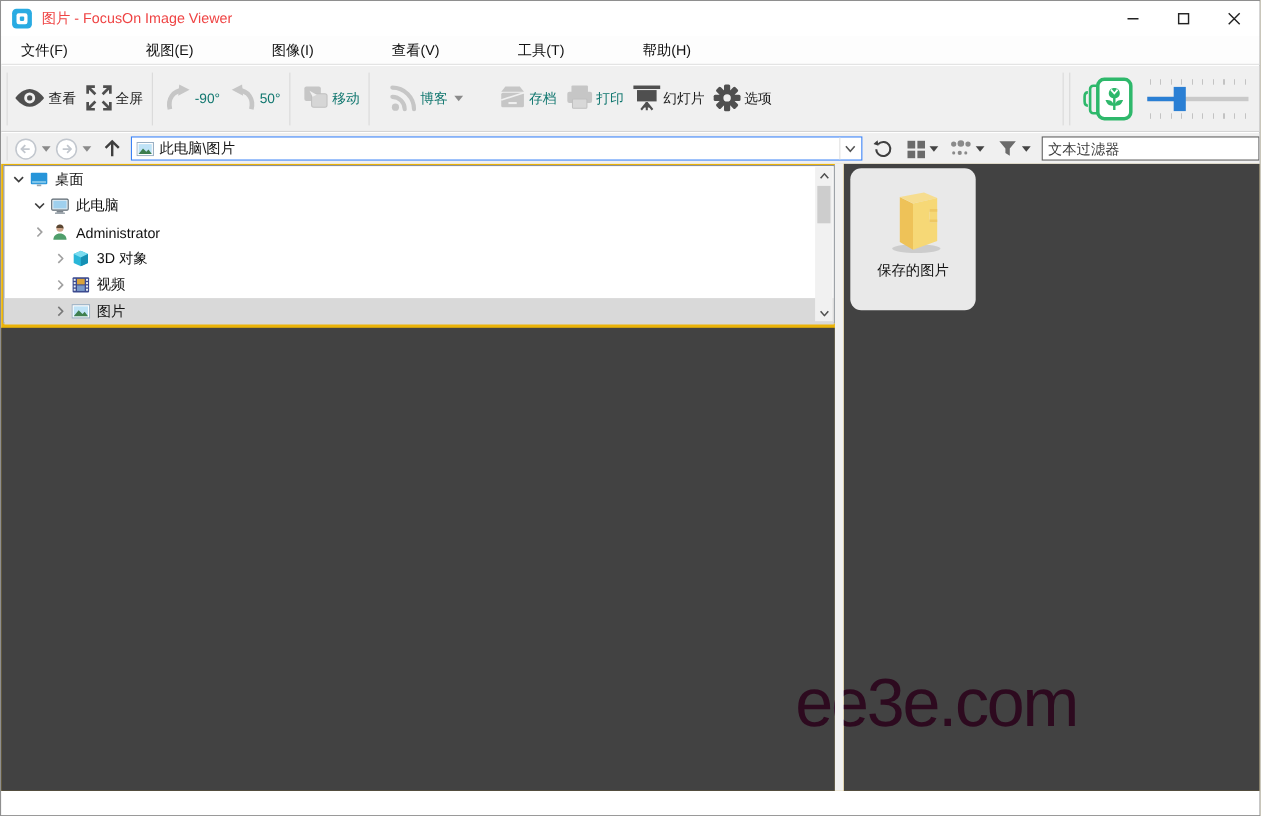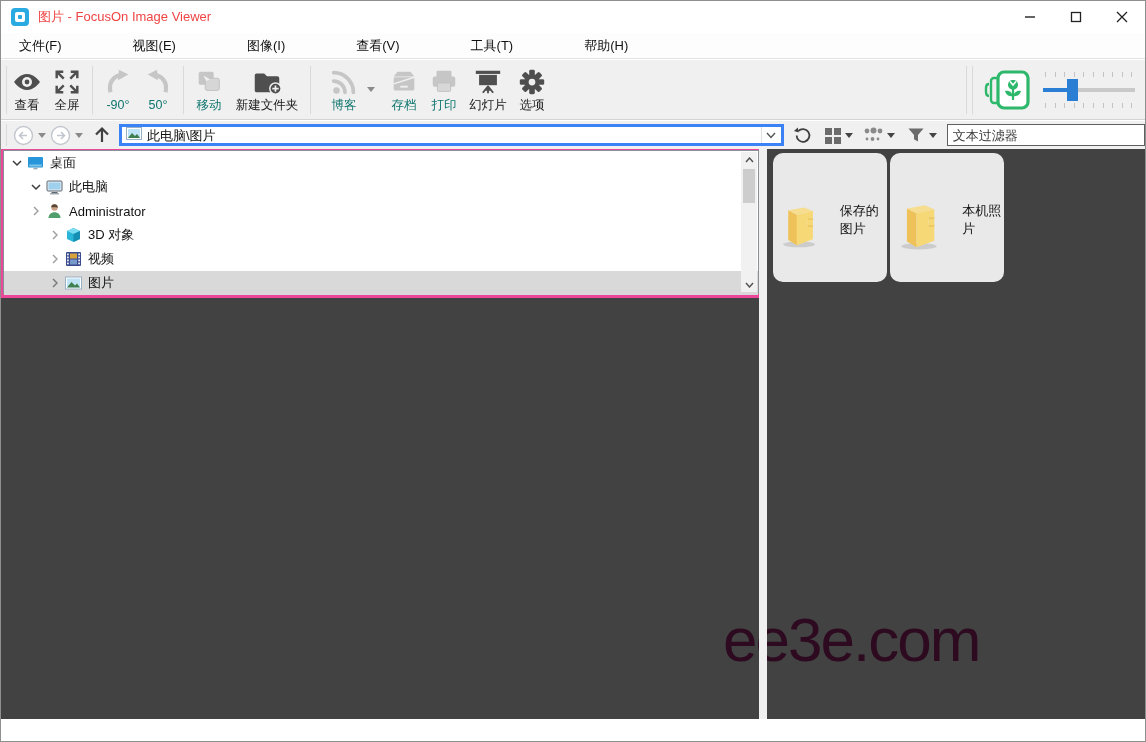--- a/index.html
+++ b/index.html
@@ -16,66 +16,66 @@
   .win-btn{width:46px;height:32px;display:flex;align-items:center;justify-content:center;}
   .win-btn svg{display:block;}
 
   
   .menubar{position:absolute;left:0;top:32px;width:100%;height:26px;background:#fdfdfd;display:flex;align-items:flex-start;padding-left:9px;border-bottom:1px solid #e2e2e2;gap:48px;}
   .menu-item{font-size:13px;color:#111;padding:4px 9px;margin-right:5px;}
 
   
   .toolbar{position:absolute;left:0;top:59px;width:100%;height:60px;background:#f0f0f0;border-bottom:1px solid #d4d4d4;display:flex;align-items:center;}
   .tb-grip{width:1px;height:48px;background:#dadada;margin-left:5px;}
-  .tb-btn{display:flex;flex-direction:column;align-items:center;justify-content:center;height:56px;padding:0 3px;min-width:40px;}
+  .tb-btn{display:flex;flex-direction:row;align-items:center;justify-content:center;height:56px;padding:0 3px;min-width:40px;}
   .tb-btn svg{display:block;margin-bottom:1px;}
   .tb-label{font-size:12.5px;color:#1a1a1a;white-space:nowrap;line-height:14px;}
   .tb-btn.disabled .tb-label{color:#0f766e;}
   .tb-sep{width:1px;height:48px;background:#d9d9d9;margin:0 5px;}
   .tb-caret{width:14px;height:56px;display:flex;align-items:center;justify-content:center;}
   .caret{width:0;height:0;border-left:4px solid transparent;border-right:4px solid transparent;border-top:5px solid #444;}
   .caret.light{border-top-color:#8a8a8a;}
   .tb-right{margin-left:auto;display:flex;align-items:center;height:56px;}
   .slider{position:relative;width:92px;height:50px;margin:0 10px 0 8px;}
   .ticks{position:absolute;left:2px;width:88px;height:5px;background:repeating-linear-gradient(to right,#c3c3c3 0 1px,transparent 1px 9.6px);}
   .ticks.top{top:7px;}  .ticks.bottom{bottom:7px;}
   .slider .track{position:absolute;left:0;top:23px;width:92px;height:4px;background:#c9c9c9;}
   .slider .fill{position:absolute;left:0;top:23px;width:28px;height:4px;background:#2a7fd4;}
   .slider .handle{position:absolute;left:24px;top:14px;width:11px;height:22px;background:#2a7fd4;}
 
   
   .addressrow{position:absolute;left:0;top:120px;width:100%;height:28px;background:#f0f0f0;display:flex;align-items:center;}
   .nav-grip{width:1px;height:22px;background:#dadada;margin-left:5px;margin-right:4px;}
   .nav-btn{display:flex;align-items:center;justify-content:center;height:26px;padding:0 2px;}
-  .addr-combo{display:flex;align-items:flex-start;height:22px;background:#fff;border:3px solid #3b82f6;width:678px;margin-left:6px;}
+  .addr-combo{display:flex;align-items:center;height:22px;background:#fff;border:1px solid #3b82f6;width:678px;margin-left:6px;}
   .addr-combo .pic{margin:0 5px 0 4px;}
   .addr-text{font-size:13px;color:#111;flex:1;}
   .addr-chevron{width:20px;display:flex;align-items:center;justify-content:center;border-left:1px solid #e0e0e0;align-self:stretch;}
   .filter-input{width:202px;height:22px;border:1px solid #5f5f5f;background:#fff;font-size:13px;color:#222;padding:0 5px;margin-left:8px;outline:none;}
   .filter-input::placeholder{color:#3c3c3c;opacity:1;}
 
   
-  .main{position:absolute;left:0;top:148px;width:100%;height:570px;background:#ec4899;}
+  .main{position:absolute;left:0;top:148px;width:100%;height:570px;background:#eab308;}
   .left-dark{position:absolute;left:0;top:149px;width:758px;height:421px;background:#424242;z-index:1;}
   .splitter{position:absolute;left:758px;top:0;width:8px;height:570px;background:#f0f0f0;z-index:3;}
   .right-panel{position:absolute;left:766px;top:0;width:380px;height:570px;background:#424242;z-index:1;}
 
   .tree-panel{position:absolute;left:2px;top:1px;width:756px;height:144px;background:#fff;border:1px solid #8a8f98;z-index:2;}
   .tree-row{position:relative;height:24px;display:flex;align-items:center;font-size:13px;color:#111;}
   .tree-row.selected{background:#d9d9d9;}
   .exp{width:10px;display:flex;align-items:center;justify-content:center;flex:0 0 auto;}
   .tree-icon{width:17px;height:16px;margin:0 6px 0 5px;flex:0 0 auto;}
   .ind1{margin-left:27px;} .ind2{margin-left:46px;} .ind0{margin-left:8px;}
 
   .tree-scroll{position:absolute;right:1px;top:1px;width:16px;height:140px;background:#f1f1f1;display:flex;flex-direction:column;align-items:center;}
   .sb-arrow{width:16px;height:15px;display:flex;align-items:center;justify-content:center;}
   .sb-thumb{width:12px;height:34px;background:#cdcdcd;margin-top:2px;}
   .sb-spacer{flex:1;}
 
-  .tile{position:absolute;top:4px;width:114px;height:129px;background:#e9e9e9;border-radius:10px;display:flex;flex-direction:row;align-items:center;z-index:2;gap:19px;}
+  .tile{position:absolute;top:4px;width:114px;height:129px;background:#e9e9e9;border-radius:10px;display:flex;flex-direction:column;align-items:center;z-index:2;}
   .tile .f-icon{margin-top:18px;}
   .tile-label{font-size:13px;color:#111;margin-top:4px;}
 
   .watermark{position:absolute;left:722px;top:455px;font-size:62px;color:#2d0a1f;letter-spacing:-2px;z-index:2;white-space:nowrap;text-align:right;}
 
   
   .statusbar{position:absolute;left:0;top:718px;width:100%;height:24px;background:#f0f0f0;border-top:1px solid #cfcfcf;display:flex;align-items:center;}
   .status-text{font-size:13px;color:#111;margin-left:8px;}
 </style>
 </head>
@@ -163,43 +163,35 @@
 
     <div class="tb-btn disabled">
       <svg width="30" height="30" viewBox="0 0 32 32">
         <rect x="5" y="5" width="16" height="14" rx="2" fill="#c6c6c6"></rect>
         <rect x="12" y="12" width="15" height="13" rx="2" fill="#d6d6d6" stroke="#c0c0c0"></rect>
         <path d="M10 9l7 4-4 2z" fill="#f0f0f0"></path>
       </svg>
       <div class="tb-label">移动</div>
     </div>
 
-    <div class="tb-btn" style="min-width:76px">
-      <svg width="32" height="30" viewBox="0 0 34 30">
-        <path d="M4 8c0-1.2.9-2 2-2h8l3 3h11c1.1 0 2 .9 2 2v13c0 1.1-.9 2-2 2H6c-1.1 0-2-.9-2-2z" fill="#4f4f4f"></path>
-        <circle cx="26" cy="22" r="6" fill="#4f4f4f" stroke="#f0f0f0" stroke-width="1.6"></circle>
-        <path d="M26 18.6v6.8M22.6 22h6.8" stroke="#f0f0f0" stroke-width="1.8"></path>
-      </svg>
-      <div class="tb-label">新建文件夹</div>
-    </div>
 
     <div class="tb-sep"></div>
 
     <div class="tb-btn disabled" style="margin-left:8px">
       <svg width="30" height="30" viewBox="0 0 32 32">
         <circle cx="8" cy="25" r="3.5" fill="#c6c6c6"></circle>
         <path d="M5 15a12 12 0 0 1 12 12M5 6a21 21 0 0 1 21 21" stroke="#c6c6c6" stroke-width="4" fill="none" stroke-linecap="round"></path>
       </svg>
       <div class="tb-label">博客</div>
     </div>
     <div class="tb-caret">
         <span class="caret light"></span>
       </div>
 
-    <div class="tb-btn disabled" style="margin-left:6px">
+    <div class="tb-btn disabled" style="margin-left:24px">
       <svg width="30" height="30" viewBox="0 0 32 32">
         <path d="M5 10l4-5h14l4 5z" fill="#c6c6c6"></path>
         <rect x="5" y="11" width="22" height="14" rx="1.5" fill="#c6c6c6"></rect>
         <path d="M5 18l22-7" stroke="#f0f0f0" stroke-width="1.6"></path>
         <rect x="12" y="20" width="8" height="2" fill="#f0f0f0"></rect>
       </svg>
       <div class="tb-label">存档</div>
     </div>
 
     <div class="tb-btn disabled">
@@ -467,29 +459,18 @@
       <svg class="f-icon" width="66" height="62" viewBox="0 0 66 62">
         <ellipse cx="36" cy="55" rx="22" ry="4" fill="#000" opacity="0.12"></ellipse>
         <path d="M21 8l12 6v42l-12-7z" fill="#eec258"></path>
         <path d="M21 8l12 6 22-5-12-5z" fill="#f6dd90"></path>
         <path d="M33 14l22-5v10h-7v12h7v17l-22 8z" fill="#f6d876"></path>
         <path d="M55 19v12h-7V19z" fill="#f6d876"></path>
         <path d="M48 19h7v2.5h-7zM48 28.5h7V31h-7z" fill="#eec863"></path>
       </svg>
       <div class="tile-label">保存的图片</div>
     </div>
-    <div class="tile" style="left:889px">
-      <svg class="f-icon" width="66" height="62" viewBox="0 0 66 62">
-        <ellipse cx="36" cy="55" rx="22" ry="4" fill="#000" opacity="0.12"></ellipse>
-        <path d="M21 8l12 6v42l-12-7z" fill="#eec258"></path>
-        <path d="M21 8l12 6 22-5-12-5z" fill="#f6dd90"></path>
-        <path d="M33 14l22-5v10h-7v12h7v17l-22 8z" fill="#f6d876"></path>
-        <path d="M55 19v12h-7V19z" fill="#f6d876"></path>
-        <path d="M48 19h7v2.5h-7zM48 28.5h7V31h-7z" fill="#eec863"></path>
-      </svg>
-      <div class="tile-label">本机照片</div>
-    </div>
 
     <div class="watermark">ee3e.com</div>
   </div>
 
 
 </div>
 
 </body></html>

